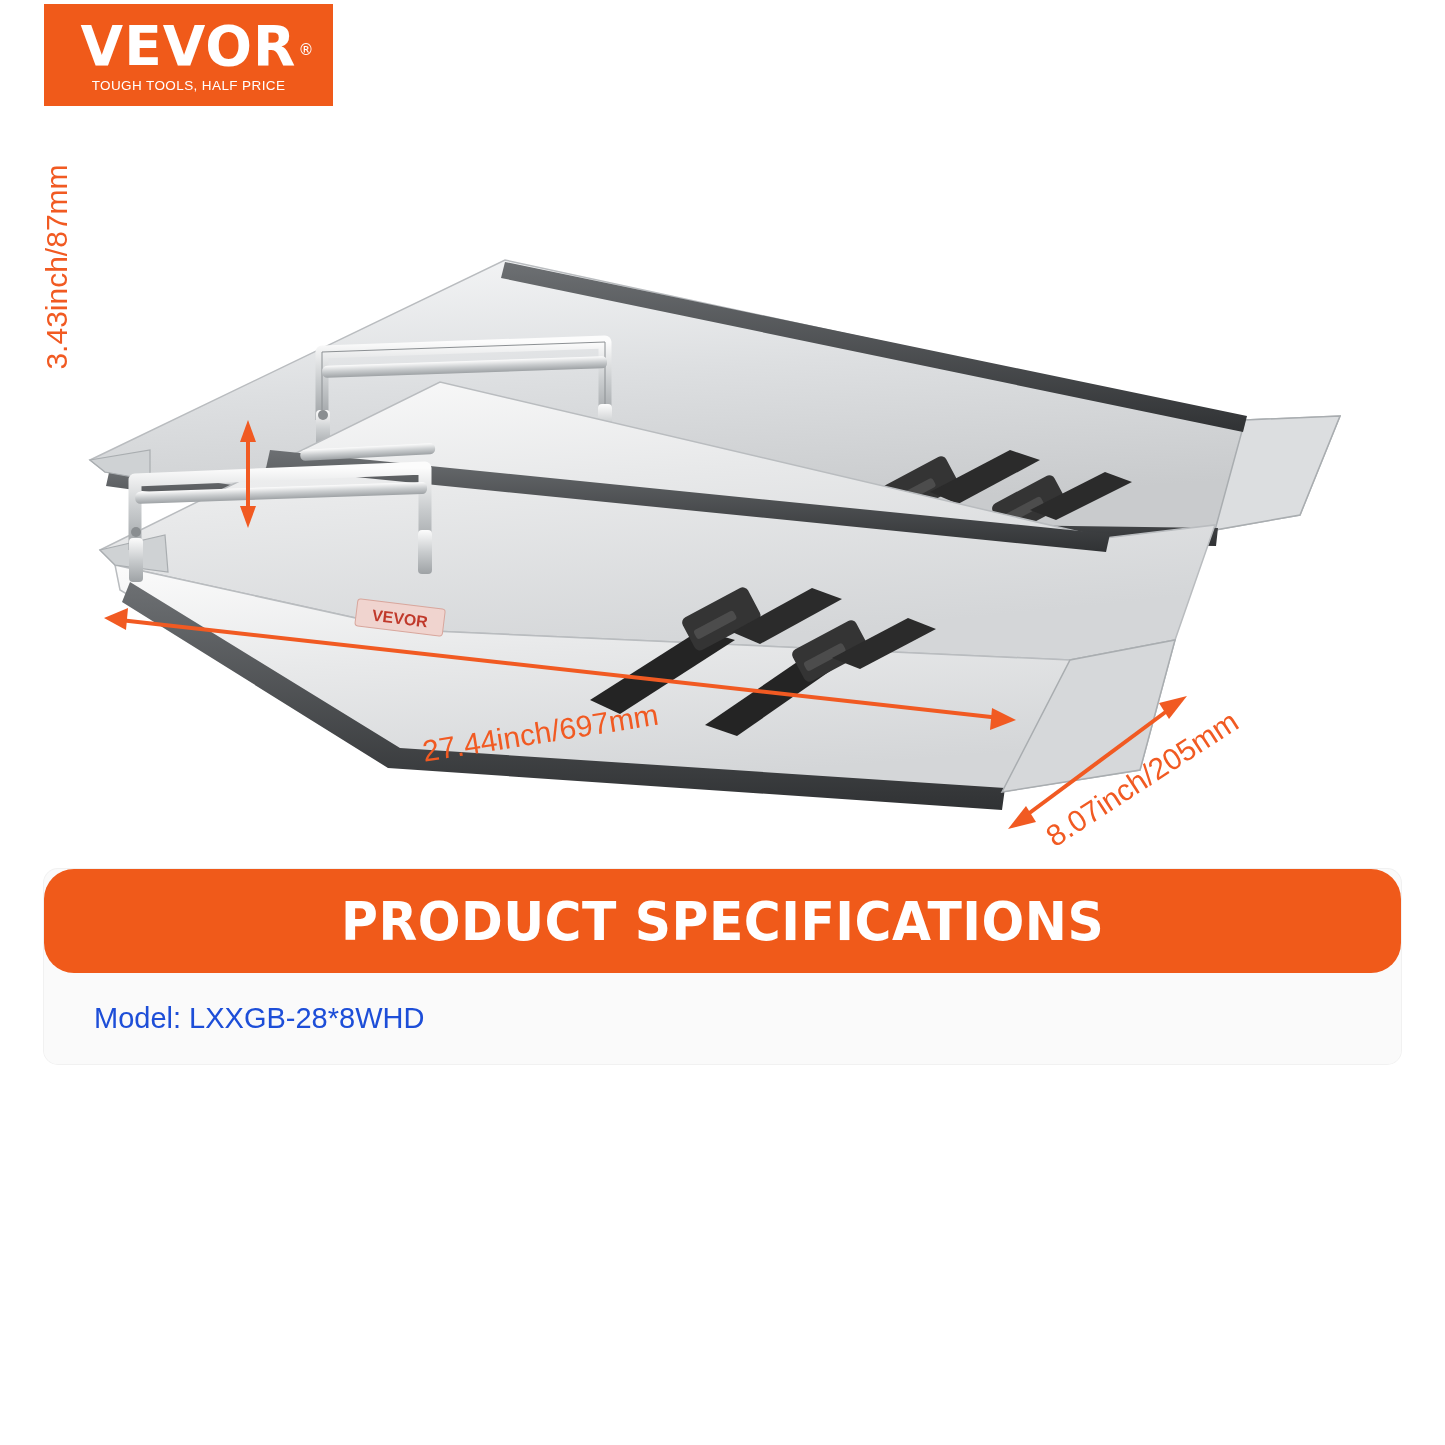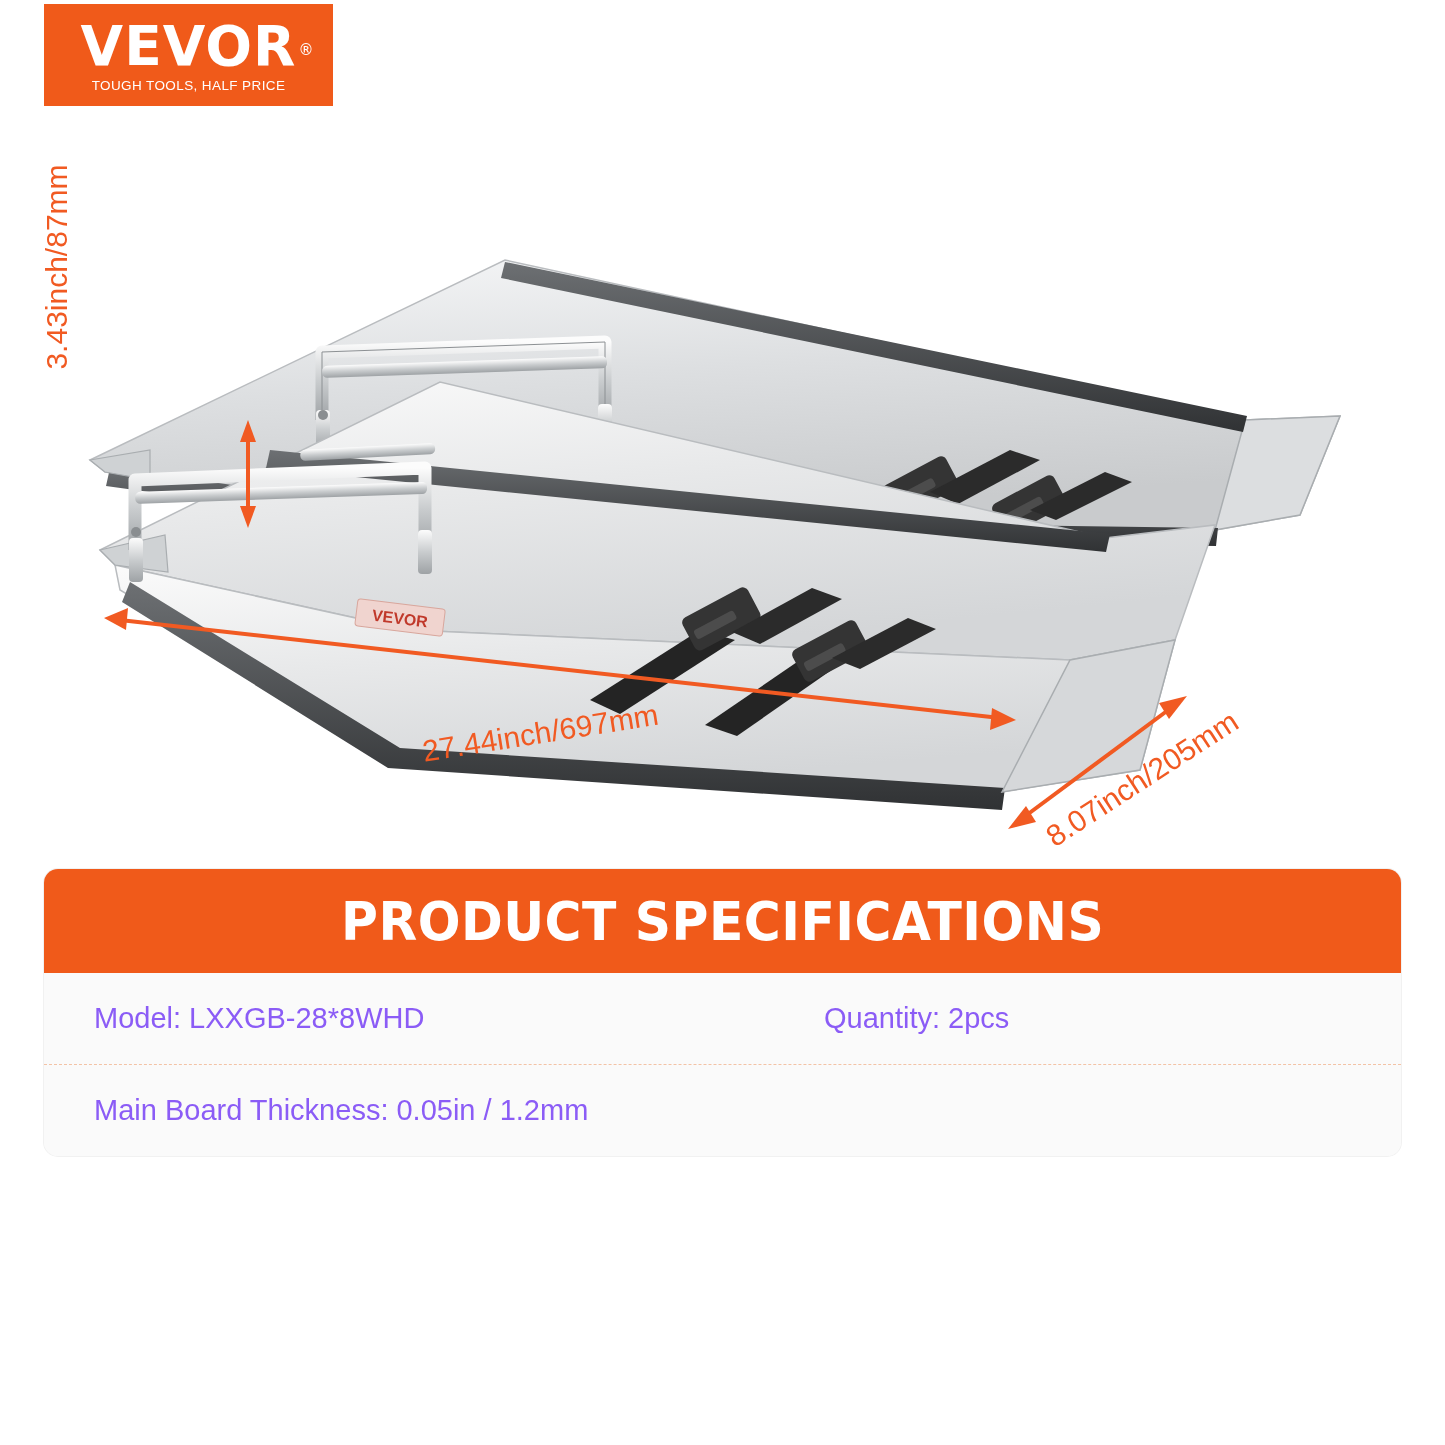--- a/index.html
+++ b/index.html
@@ -79,40 +79,40 @@
     position:absolute;left:44px;top:869px;
     width:1357px;
     border-radius:14px;
     overflow:hidden;
     box-shadow:0 0 0 1px #f1f1f1;
     background:#fafafa;
   }
   .spec-head{
     background:#f05a1a;
     height:104px;
-    display:flex;align-items:center;justify-content:center;
+    display:flex;align-items:center;justify-content:center;border-radius:30px;
   }
   .spec-head h1{
     margin:0;
     color:#ffffff;
     font-size:53px;
     font-weight:bold;
     letter-spacing:0.5px;
     font-family:"DejaVu Sans", sans-serif;
     transform:scaleX(0.95);
   }
   .spec-body{background:#fafafa;padding:0;}
   .spec-row{
     display:flex;
     align-items:center;
     height:91px;
     padding:0 0 0 50px;
     border-bottom:1px dashed #f3c3a6;
     font-size:29px;
-    color:#8b5cf6;
+    color:#1d4ed8;
   }
   .spec-row:last-child{border-bottom:none;}
   .spec-row .cell-left{flex:0 0 700px;}
   .spec-row .cell-right{flex:1;padding-left:30px;}
 </style>
 </head>
 <body>
 
 <div class="page">
 
@@ -249,21 +249,17 @@
     <div class="dimlabel" id="dim-width">8.07inch/205mm</div>
   </div>
 
   <div class="spec">
     <div class="spec-head">
       <h1>PRODUCT SPECIFICATIONS</h1>
     </div>
     <div class="spec-body">
       <div class="spec-row">
         <div class="cell-left">Model: LXXGB-28*8WHD</div>
-        <div class="cell-right">Quantity: 2pcs</div>
-      </div>
-      <div class="spec-row">
-        <div class="cell-left">Main Board Thickness: 0.05in / 1.2mm</div>
       </div>
     </div>
   </div>
 
 </div>
 
 </body></html>

